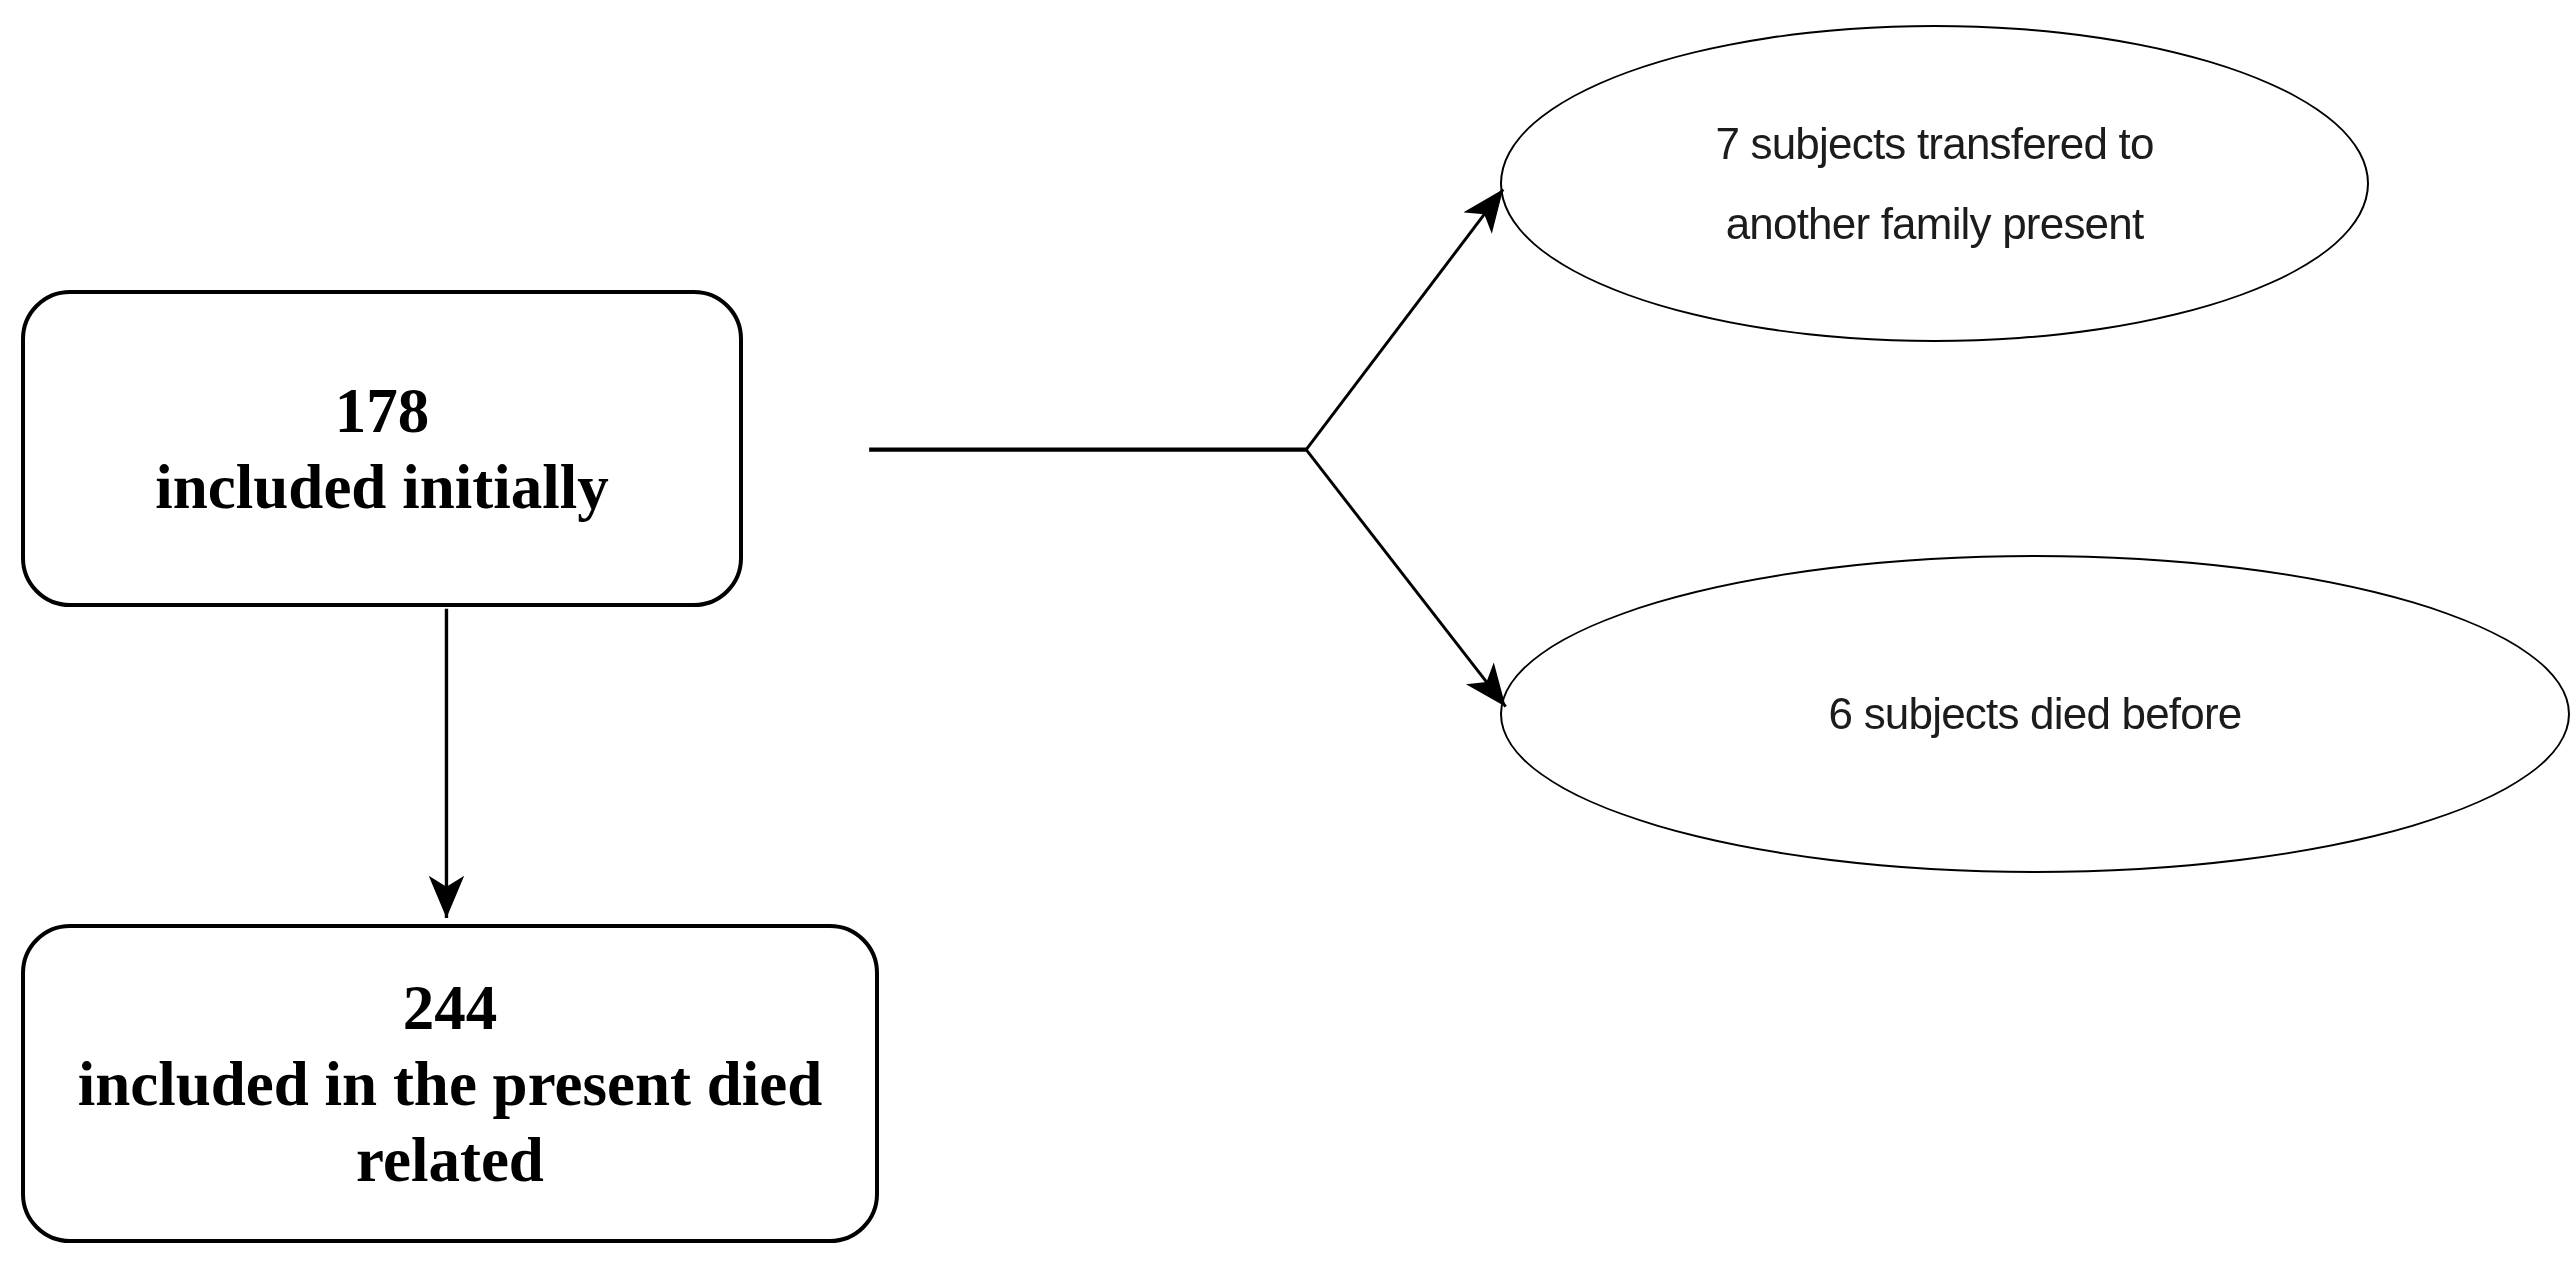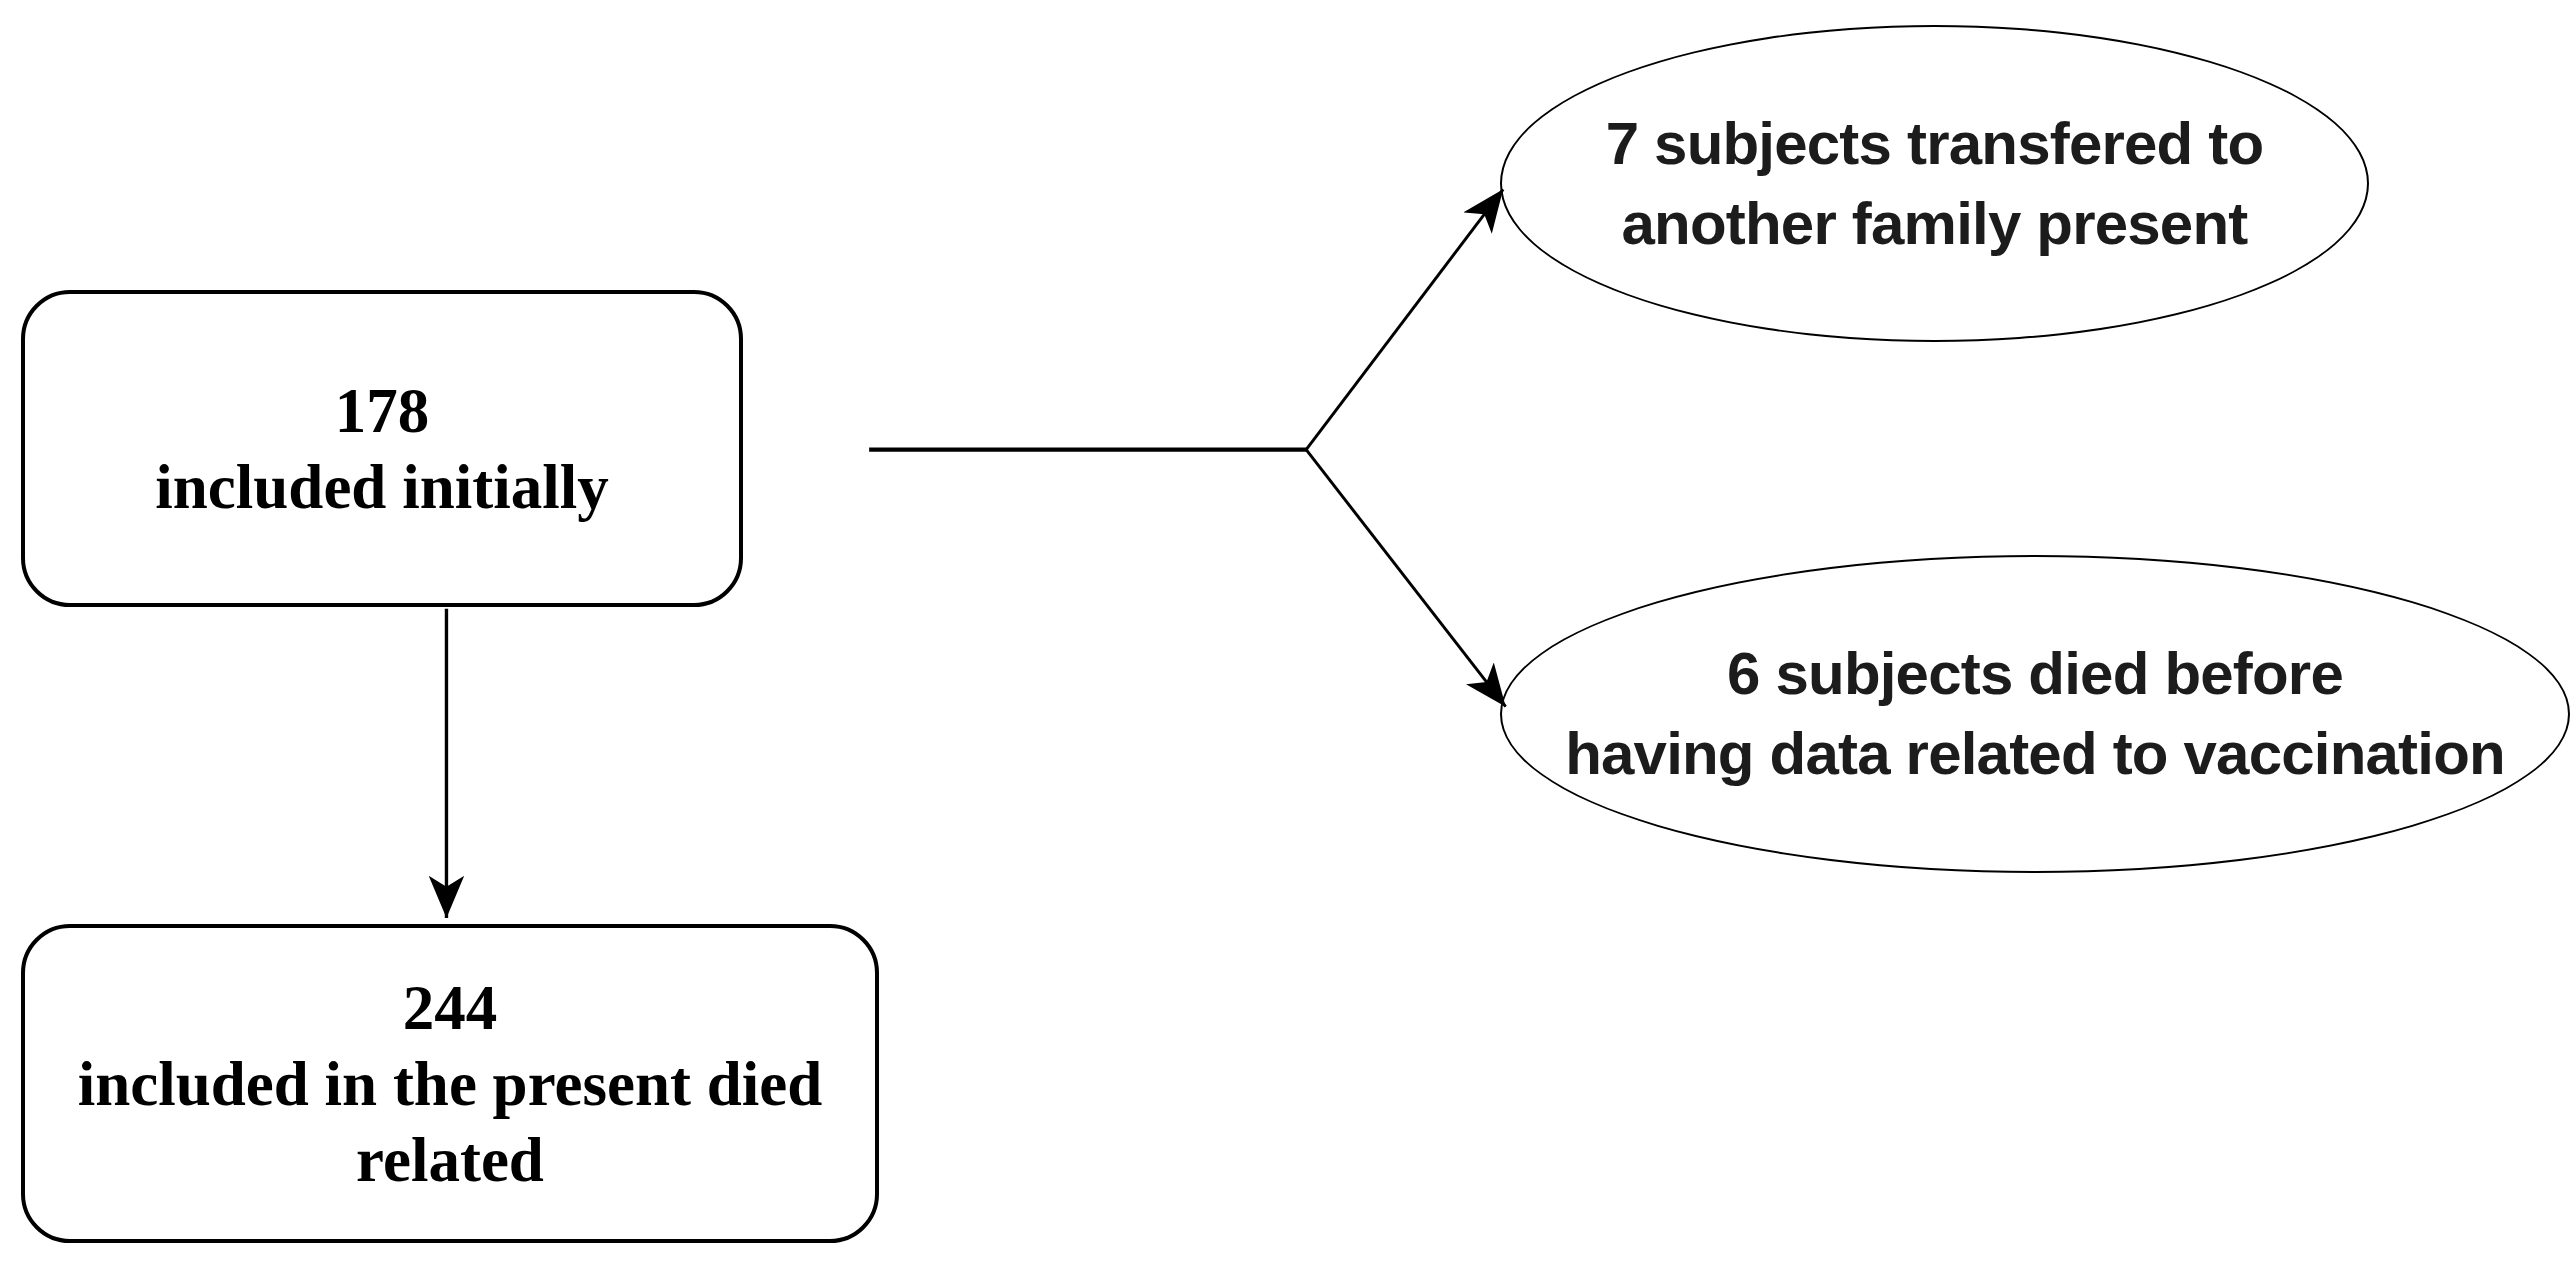--- a/index.html
+++ b/index.html
@@ -36,22 +36,22 @@
     font-weight: bold;
     font-size: 63px;
     line-height: 76px;
     color: var(--ink);
   }
 
   .flow-ellipse {
     border: 2.5px solid var(--ink);
     border-radius: 50%;
     font-family: "Liberation Sans", sans-serif;
-    font-weight: bold;
-    font-size: 60px;
+    font-weight: normal;
+    font-size: 44px;
     line-height: 80px;
     color: var(--ellipse-text);
     letter-spacing: -0.8px;
   }
 
   .node-line { white-space: nowrap; }
 
   #box-initial      { left: 21px;   top: 290px;  width: 722px; height: 317px; }
   #box-final        { left: 21px;   top: 924px; width: 858px; height: 319px; }
   #ellipse-transferred { left: 1500px; top: 25px;  width: 869px; height: 317px; }
@@ -82,21 +82,20 @@
     <div class="node-line">related</div>
   </div>
 
   <div class="node flow-ellipse" id="ellipse-transferred">
     <div class="node-line">7 subjects transfered to</div>
     <div class="node-line">another family present</div>
   </div>
 
   <div class="node flow-ellipse" id="ellipse-died">
     <div class="node-line">6 subjects died before</div>
-    <div class="node-line">having data related to vaccination</div>
   </div>
 
   <svg id="edges" width="2576" height="1268" viewBox="0 0 3047 1500">
     <defs>
       <marker id="arrow" markerUnits="userSpaceOnUse" markerWidth="54" markerHeight="42" refX="50" refY="21" orient="auto">
         <path class="arrowhead-fill" d="M0,0 L50,21 L0,42 L13,21 Z"></path>
       </marker>
     </defs>
 
     <line class="edge" x1="1028" y1="532" x2="1547" y2="532" stroke-width="5"></line>

